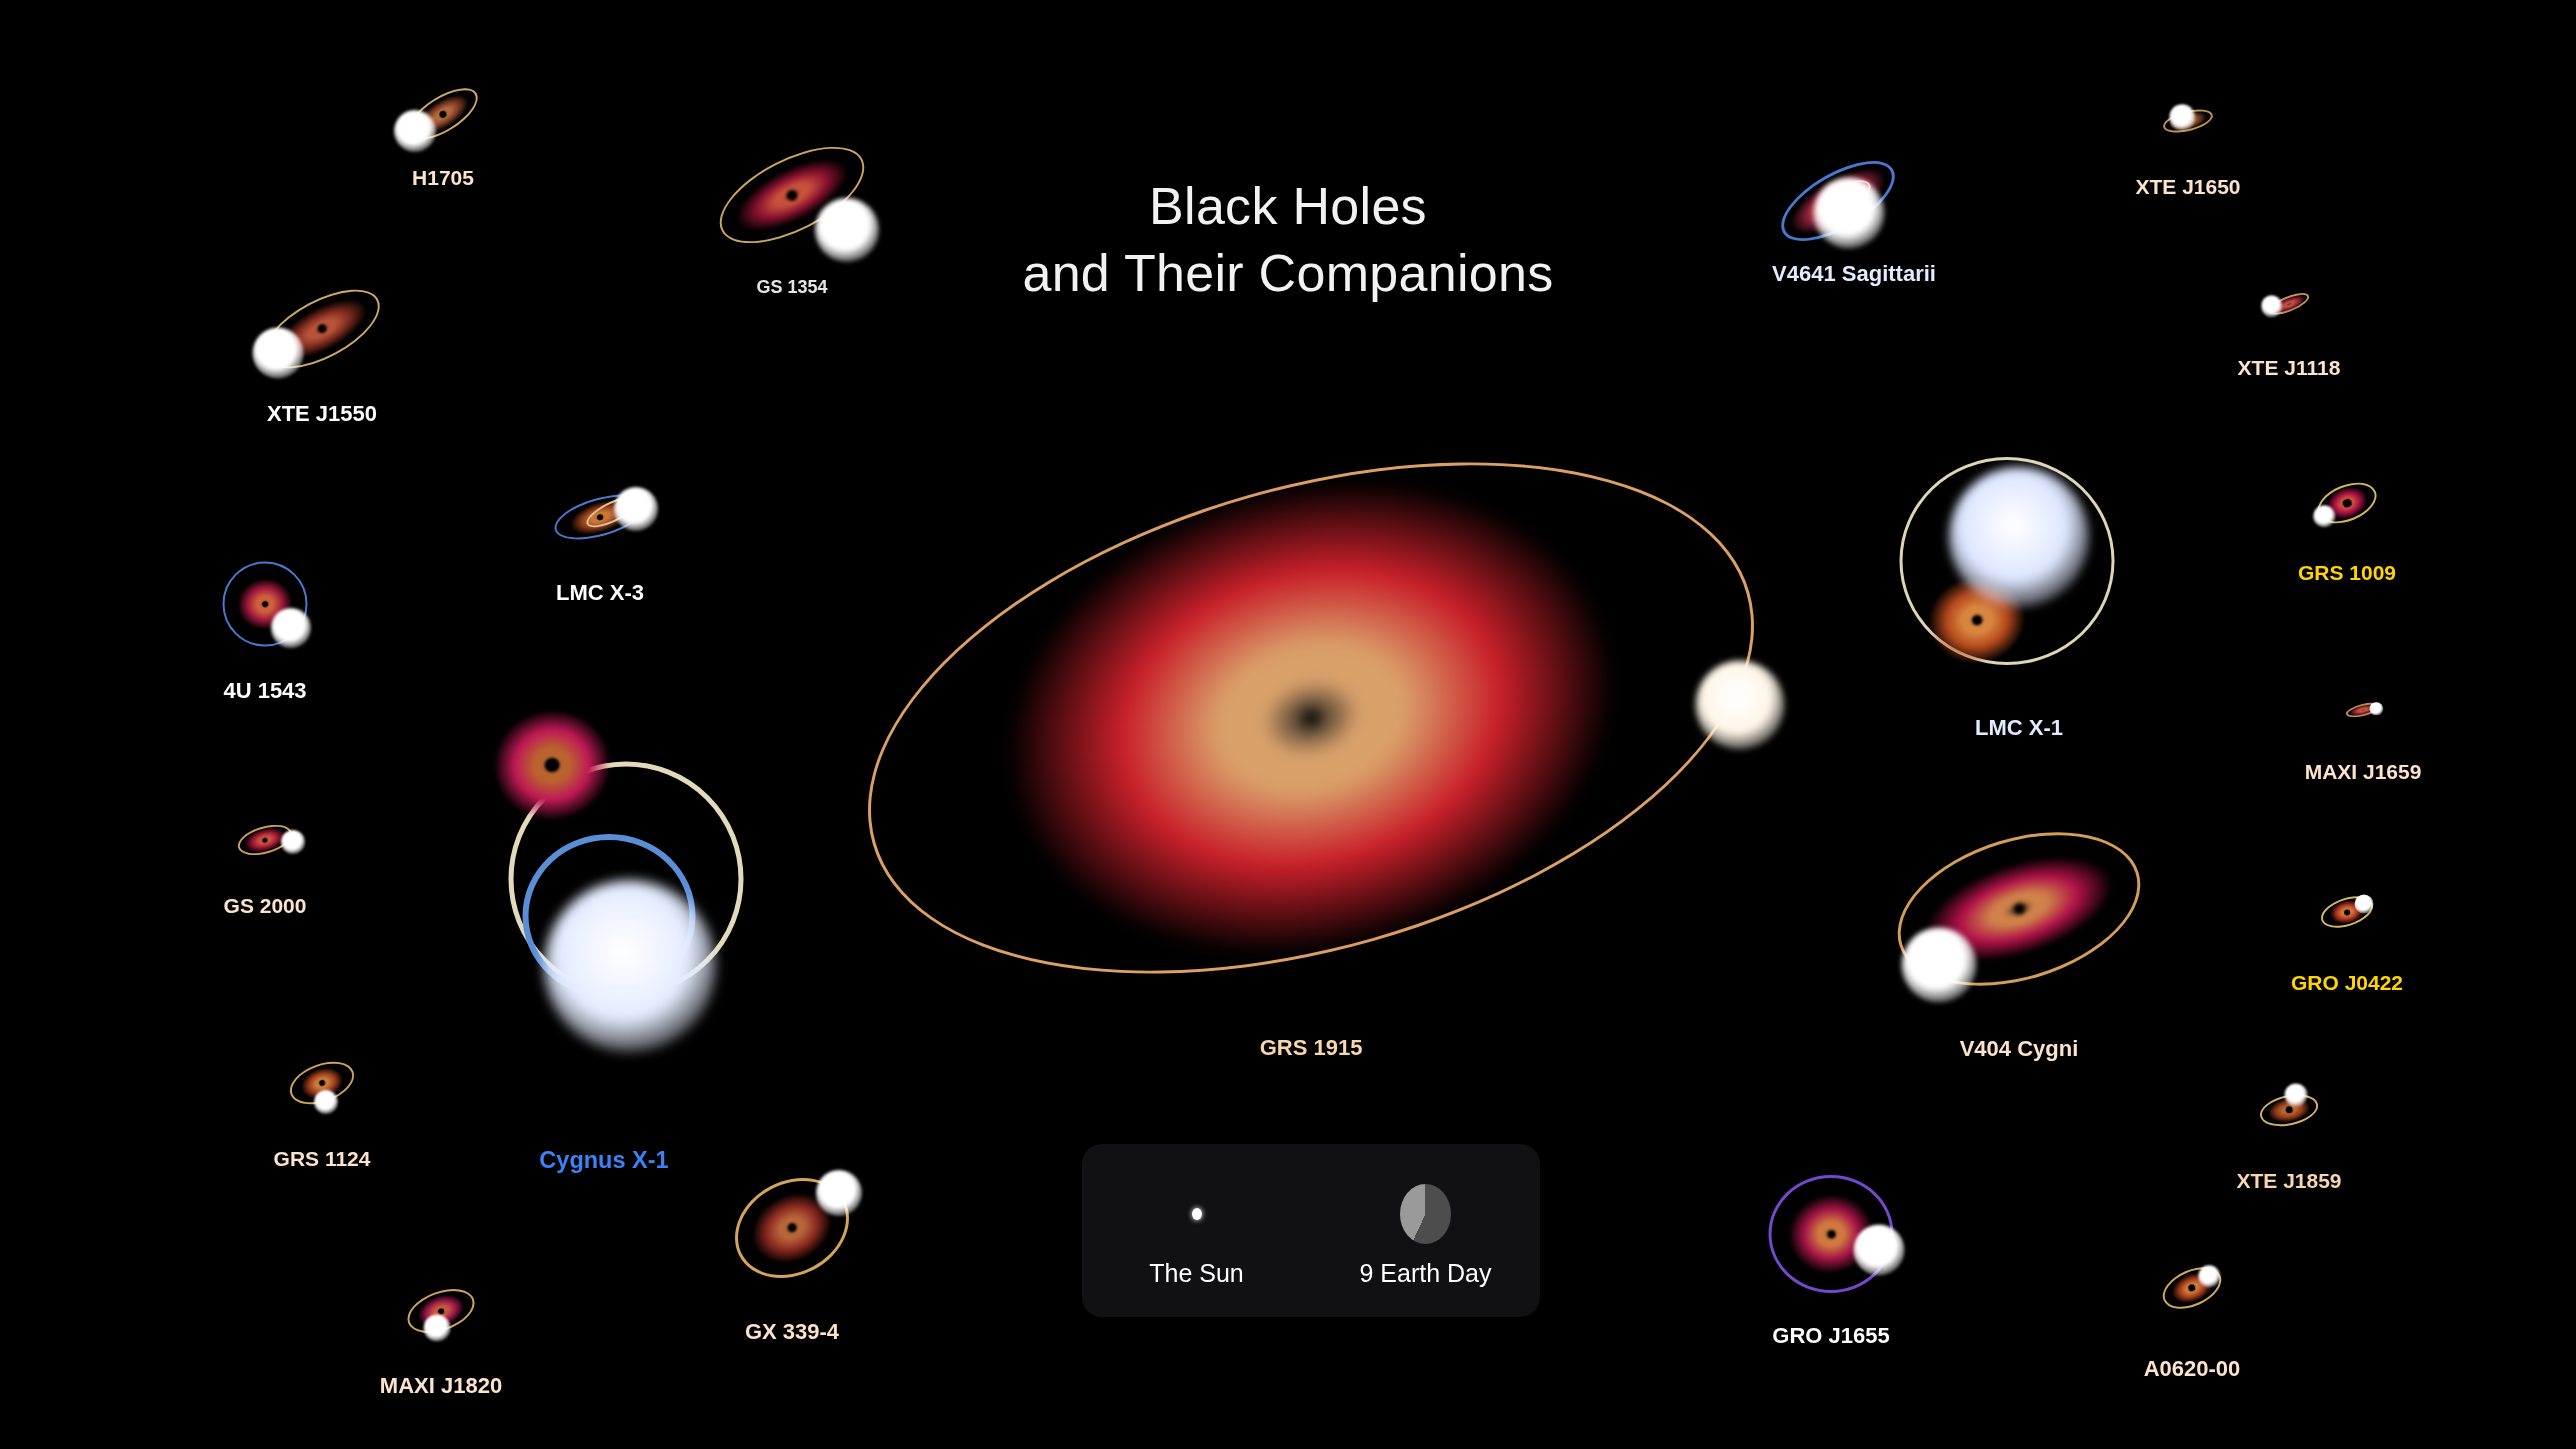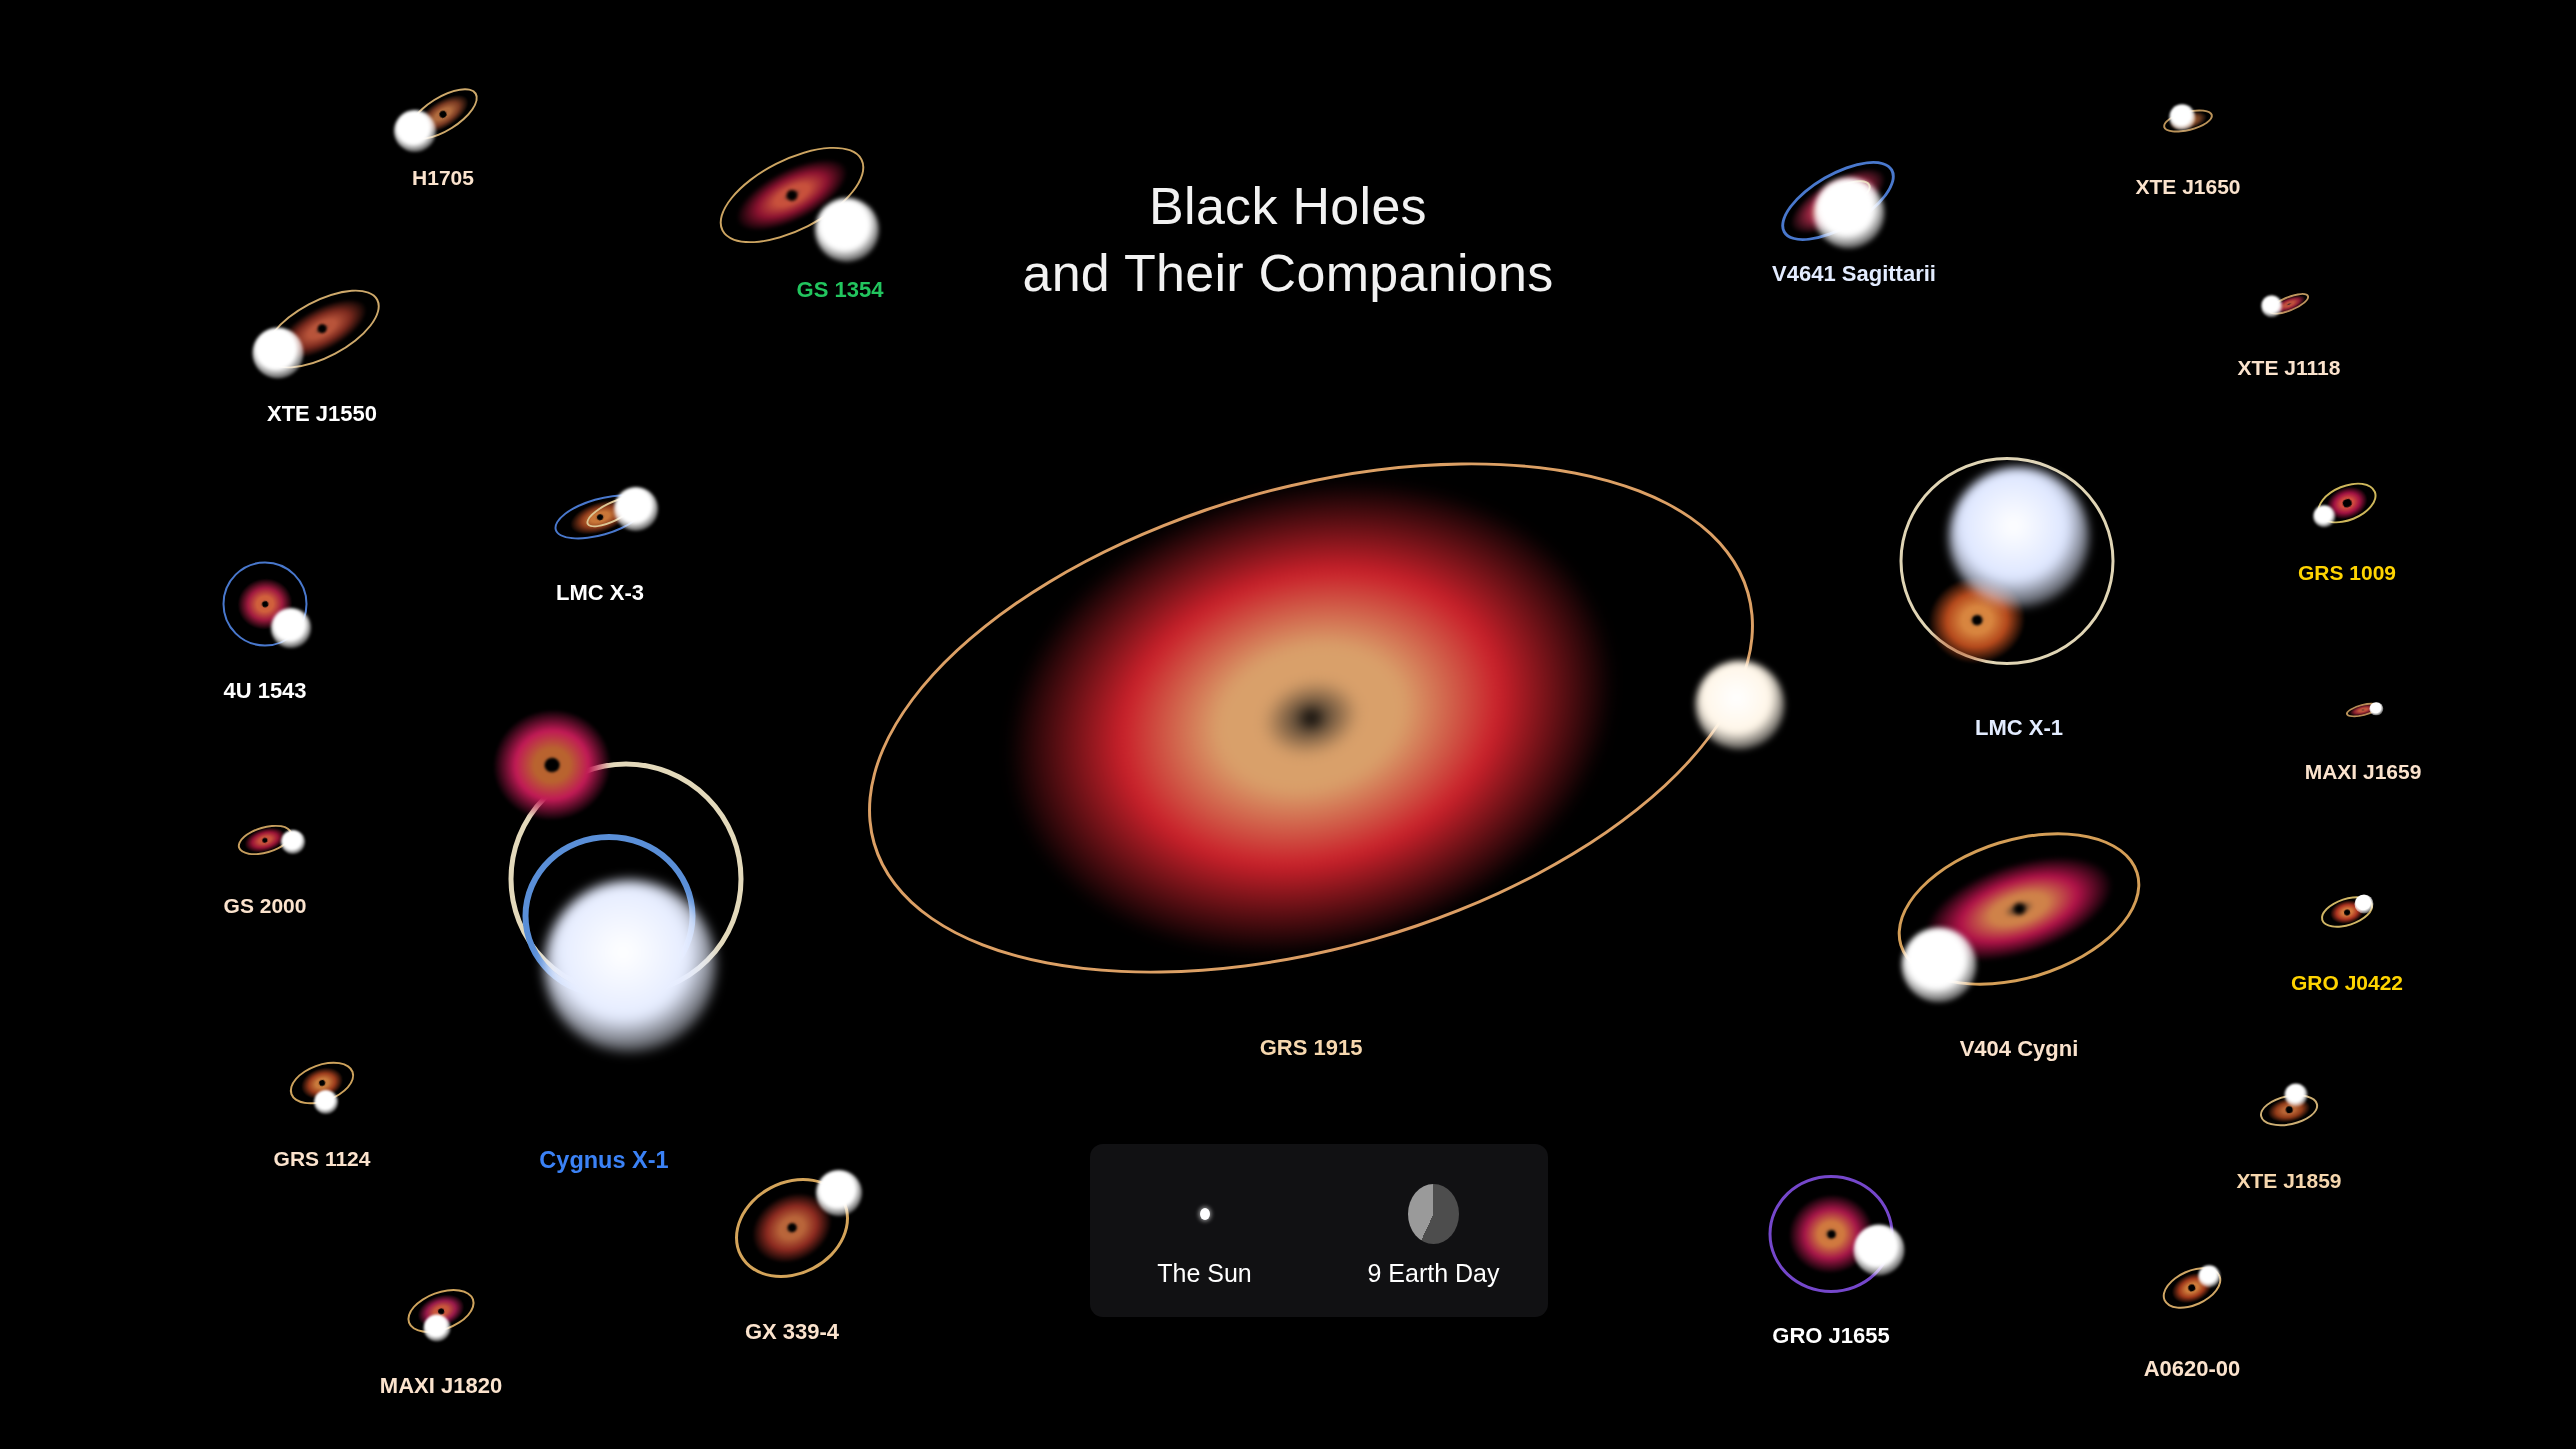--- a/index.html
+++ b/index.html
@@ -57,22 +57,21 @@
     border-radius:50%;
     background:transparent;
   }
 
   
   #legend {
     position:absolute;
     left:1082px; top:1144px;
     width:458px; height:173px;
     background:#111113;
-    border-radius:13px;
-    margin-left:8px;
+    border-radius:20px;
   }
   .leg-item {
     position:absolute; top:0; height:100%;
     display:flex; flex-direction:column;
     align-items:center; justify-content:center;
   }
   .leg-glyph { display:flex; align-items:center; justify-content:center; height:81px; }
   .leg-label {
     color:#ffffff; font-size:25px; font-weight:400;
     margin-top:4px; white-space:nowrap;
@@ -106,21 +105,21 @@
           <div class="label" style="top: 52px; color: rgb(251, 227, 205); font-size: 21px;">H1705</div>
         </div>
       </div>
       <div class="sys" style="left: 792px; top: 195px;">
         <div class="sys-inner">
           <div class="orbit" style="width: 158px; height: 72px; left: 0px; top: 0px; border: 2.7px solid rgb(216, 174, 103); transform: translate(-50%, -50%) rotate(-27deg); opacity: 0.95;"></div>
           <div class="disk" style="width: 122px; height: 51px; left: 0px; top: 0px; transform: translate(-50%, -50%) rotate(-27deg); background: radial-gradient(closest-side, rgba(40, 38, 34, 0.95) 0%, rgb(200, 81, 60) 16%, rgb(200, 81, 60) 30%, rgb(140, 18, 48) 62%, rgba(0, 0, 0, 0) 100%); filter: blur(1.4px);">
             <div class="core" style="width: 11.4px; height: 11.4px;"></div>
           </div>
           <div class="star" style="width: 64px; height: 64px; left: 55px; top: 35px; background: radial-gradient(circle at 46% 42%, rgb(255, 255, 255) 0%, rgb(255, 255, 255) 48%, rgba(255, 255, 255, 0.1) 82%, rgba(255, 255, 255, 0) 100%); filter: blur(2.3px);"></div>
-          <div class="label" style="top: 82px; color: #22c55e; font-size: 22px; margin-left: 48px;">GS 1354</div>
+          <div class="label" style="top: 82px; color: #e5e5e5; font-size: 18px;">GS 1354</div>
         </div>
       </div>
       <div class="sys" style="left: 322px; top: 329px;">
         <div class="sys-inner">
           <div class="orbit" style="width: 127px; height: 58px; left: 0px; top: 0px; border: 2.7px solid rgb(217, 178, 113); transform: translate(-50%, -50%) rotate(-28deg); opacity: 0.95;"></div>
           <div class="disk" style="width: 99px; height: 42px; left: 0px; top: 0px; transform: translate(-50%, -50%) rotate(-28deg); background: radial-gradient(closest-side, rgba(40, 38, 34, 0.95) 0%, rgb(184, 84, 58) 16%, rgb(184, 84, 58) 30%, rgb(124, 42, 30) 62%, rgba(0, 0, 0, 0) 100%); filter: blur(1.1px);">
             <div class="core" style="width: 9.4px; height: 9.4px;"></div>
           </div>
           <div class="star" style="width: 51px; height: 51px; left: -44px; top: 24px; background: radial-gradient(circle at 46% 42%, rgb(255, 255, 255) 0%, rgb(255, 255, 255) 48%, rgba(255, 255, 255, 0.1) 82%, rgba(255, 255, 255, 0) 100%); filter: blur(1.8px);"></div>
           <div class="label" style="top: 72px; color: rgb(255, 255, 255); font-size: 22px;">XTE J1550</div>

